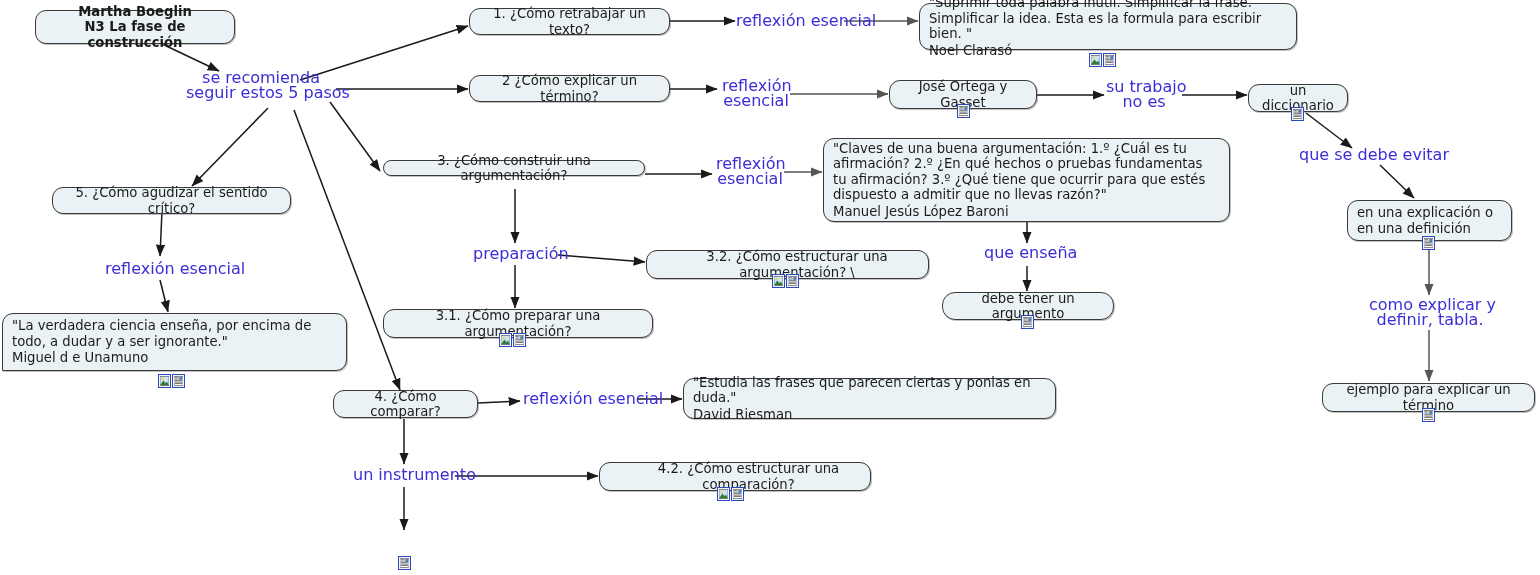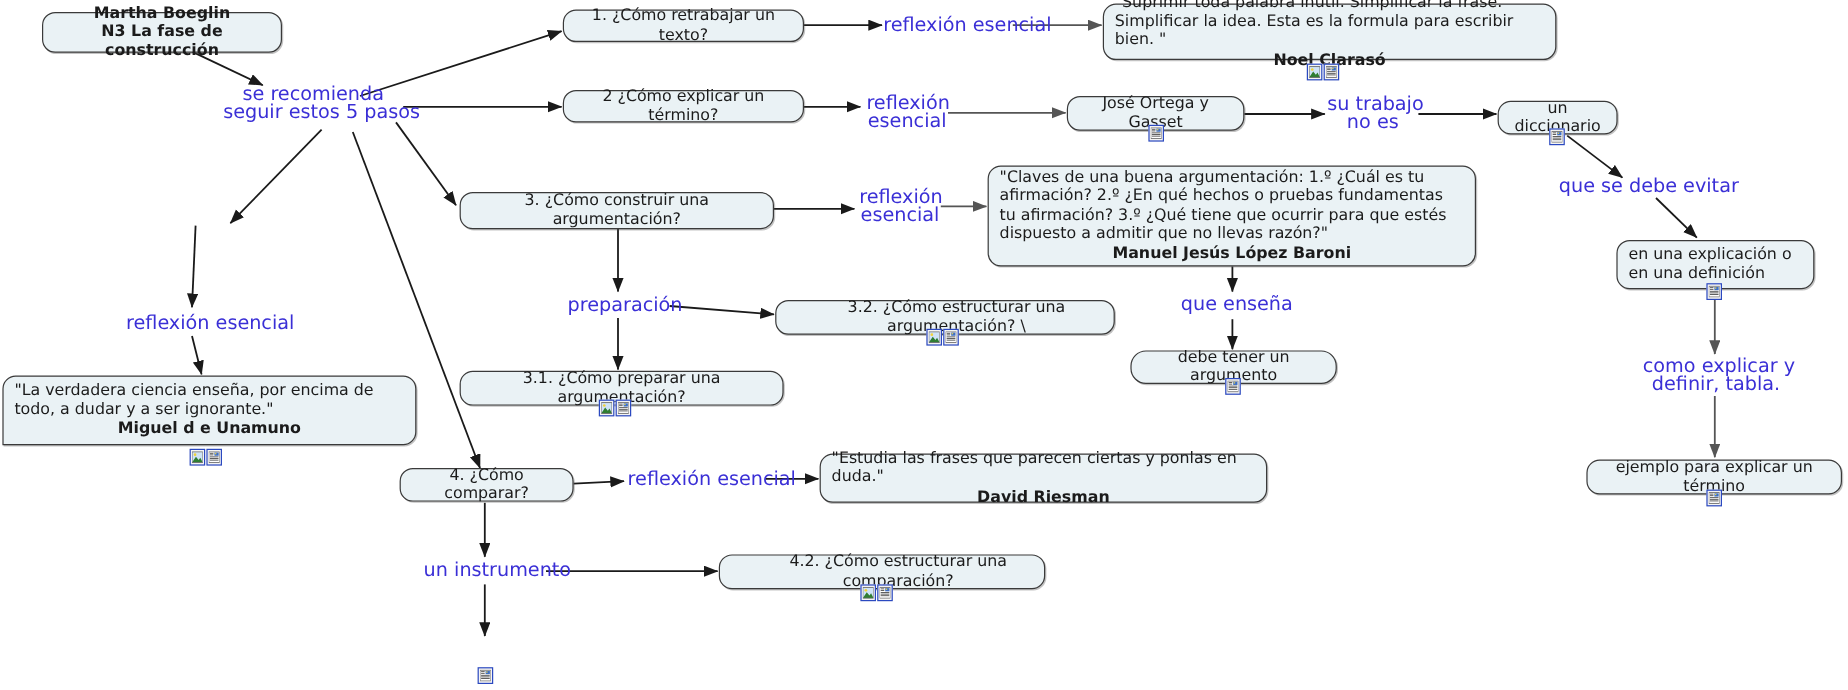--- a/index.html
+++ b/index.html
@@ -18,21 +18,21 @@
     font-size:13.2px;
     line-height:15.5px;
     padding:4px 9px 4px 9px;
     display:flex;
     flex-direction:column;
     justify-content:center;
     box-shadow:1px 1px 0 rgba(80,80,80,.35);
   }
   .node.center{justify-content:center;align-items:center;text-align:center;}
   .node .quote{display:block;}
-  .node .author{display:block;font-weight:bold;text-align:center;margin-top:1px;}
+  .node .author{display:block;font-weight:normal;text-align:left;margin-top:1px;}
   .node.title{font-weight:bold;text-align:center;align-items:center;}
   .node.sq-bl{border-bottom-left-radius:0;}
 
   
   .link-label{
     position:absolute;
     color:#3a2fd6;
     font-size:16px;
     line-height:14.6px;
     text-align:center;
@@ -143,24 +143,27 @@
   </div>
 
   <div class="node center" style="left:469px;top:8px;width:201px;height:27px;">
     <span>1. ¿Cómo retrabajar un texto?</span>
   </div>
 
   <div class="node center" style="left:469px;top:75px;width:201px;height:27px;">
     <span>2 ¿Cómo explicar un término?</span>
   </div>
 
-  <div class="node center" style="left:383px;top:160px;width:262px;height:31px;">
+  <div class="node center" style="left:383px;top:160px;width:262px;height:16px;">
     <span>3. ¿Cómo construir una argumentación?</span>
   </div>
 
+  <div class="node center" style="left:52px;top:187px;width:239px;height:27px;">
+    <span>5. ¿Cómo agudizar el sentido crítico?</span>
+  </div>
 
   <div class="node center" style="left:333px;top:390px;width:145px;height:28px;">
     <span>4. ¿Cómo comparar?</span>
   </div>
 
   <div class="node center" style="left:383px;top:309px;width:270px;height:29px;">
     <span>3.1. ¿Cómo preparar una argumentación?</span>
   </div>
   <div class="icons" style="left:499px;top:333px;">
     <span class="ico">

